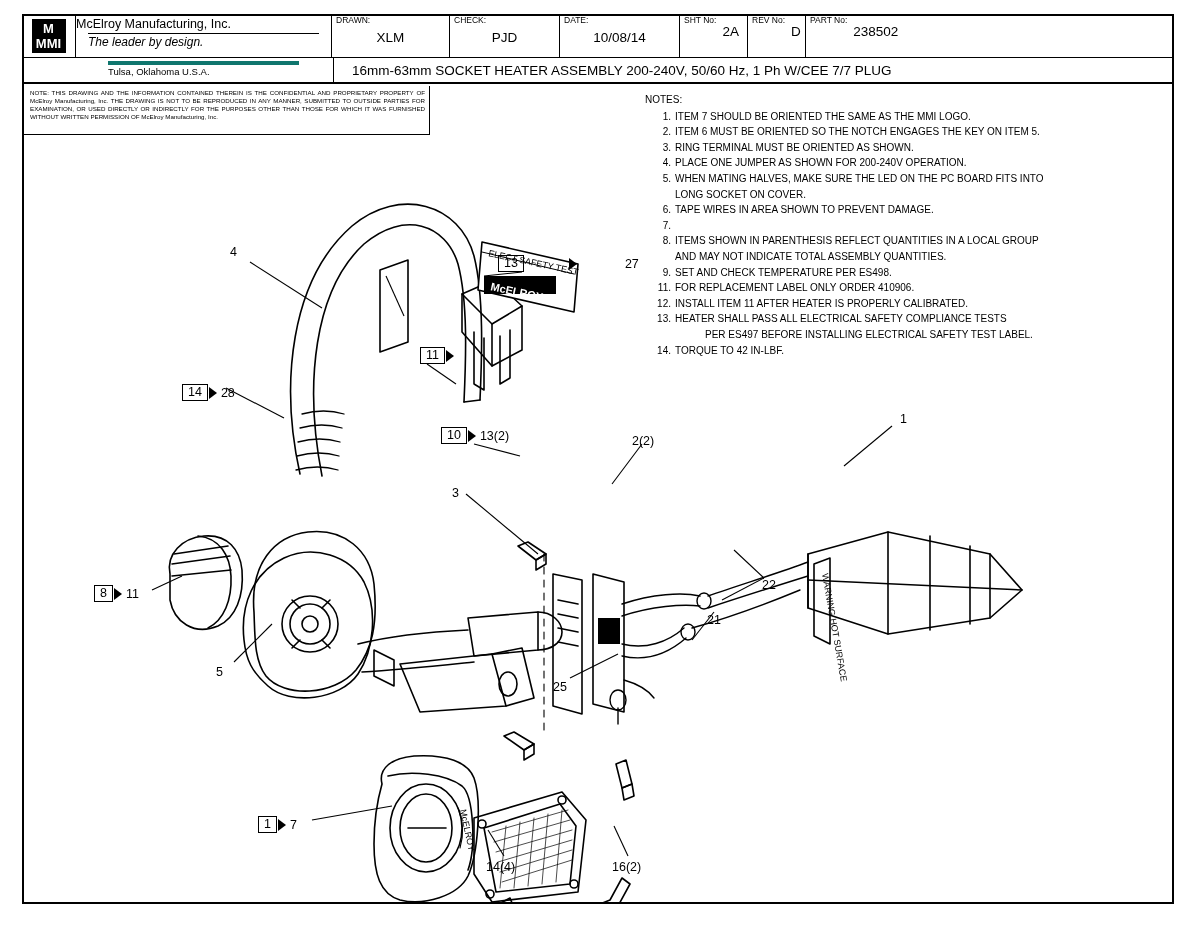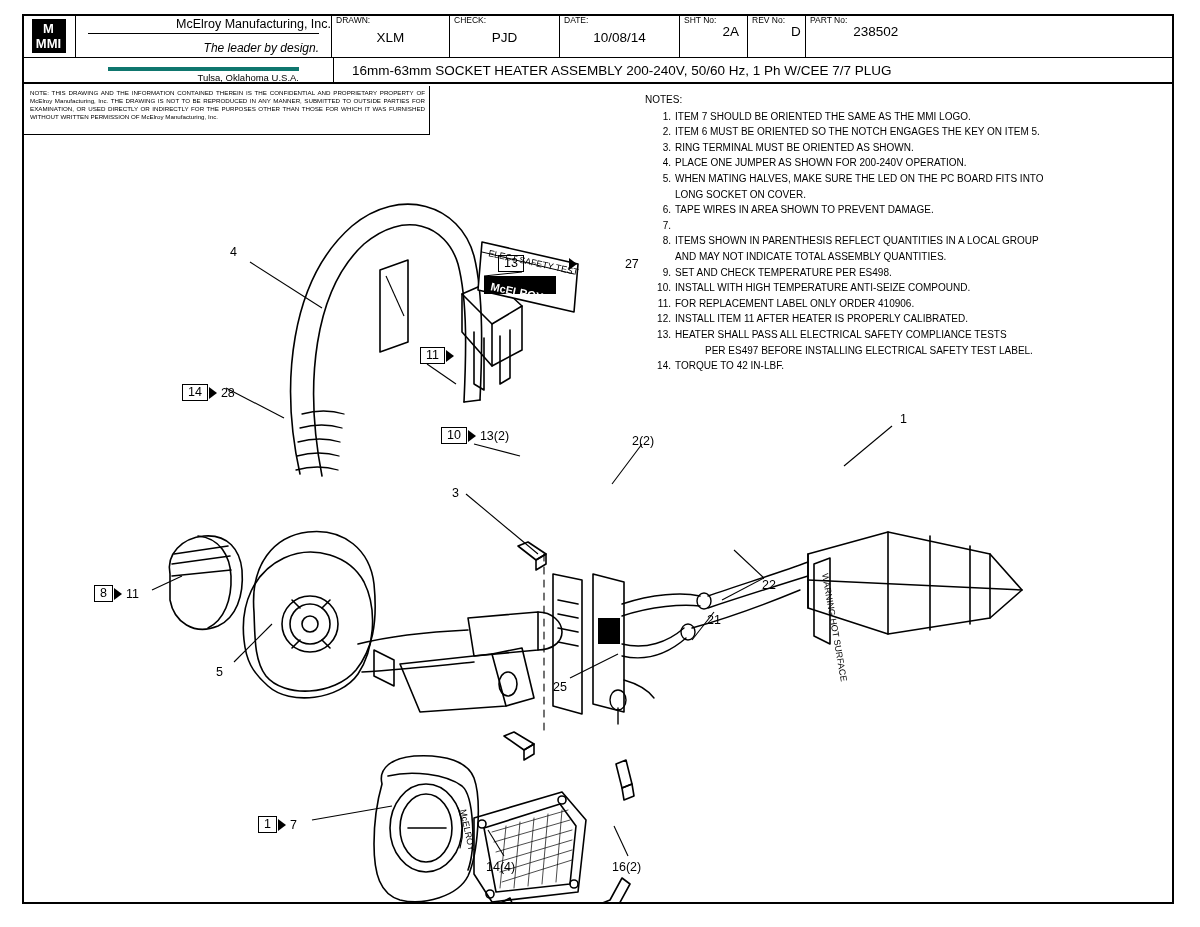--- a/index.html
+++ b/index.html
@@ -69,31 +69,31 @@
     align-items: center;
     justify-content: center;
     letter-spacing: 0px;
     font-family: "Liberation Sans", sans-serif;
   }
   .mmi-logo span { display:block; }
   .company-cell {
     width: 256px;
     border-right: 1.5px solid #000;
     box-sizing: border-box;
-    text-align: right;
+    text-align: left;
     font-size: 12.5px;
     position: relative;
   }
   .company-name { margin-top: 3px; }
   .company-tag {
     border-top: 1px solid #000;
     margin: 2px 12px 12px 12px;
     font-style: italic;
     font-size: 12px;
-    padding-top: 7px;
+    padding-top: 1px;
   }
   .company-loc {
     border-top: 4px solid #0f766e;
     margin: 1px 32px 0 32px;
     font-size: 9.5px;
     padding-top: 1px;
   }
   .field-cell {
     border-right: 1.5px solid #000;
     box-sizing: border-box;
@@ -310,24 +310,20 @@
         <span class="note-txt"></span>
       </div>
     <div class="note-line">
         <span class="note-num">8.</span>
         <span class="note-txt">ITEMS SHOWN IN PARENTHESIS REFLECT QUANTITIES IN A LOCAL GROUP</span>
       </div>
     <div class="note-cont">AND MAY NOT INDICATE TOTAL ASSEMBLY QUANTITIES.</div>
     <div class="note-line">
         <span class="note-num">9.</span>
         <span class="note-txt">SET AND CHECK TEMPERATURE PER ES498.</span>
-      </div>
-    <div class="note-line">
-        <span class="note-num">10.</span>
-        <span class="note-txt">INSTALL WITH HIGH TEMPERATURE ANTI-SEIZE COMPOUND.</span>
       </div>
     <div class="note-line">
         <span class="note-num">11.</span>
         <span class="note-txt">FOR REPLACEMENT LABEL ONLY ORDER 410906.</span>
       </div>
     <div class="note-line">
         <span class="note-num">12.</span>
         <span class="note-txt">INSTALL ITEM 11 AFTER HEATER IS PROPERLY CALIBRATED.</span>
       </div>
     <div class="note-line">

